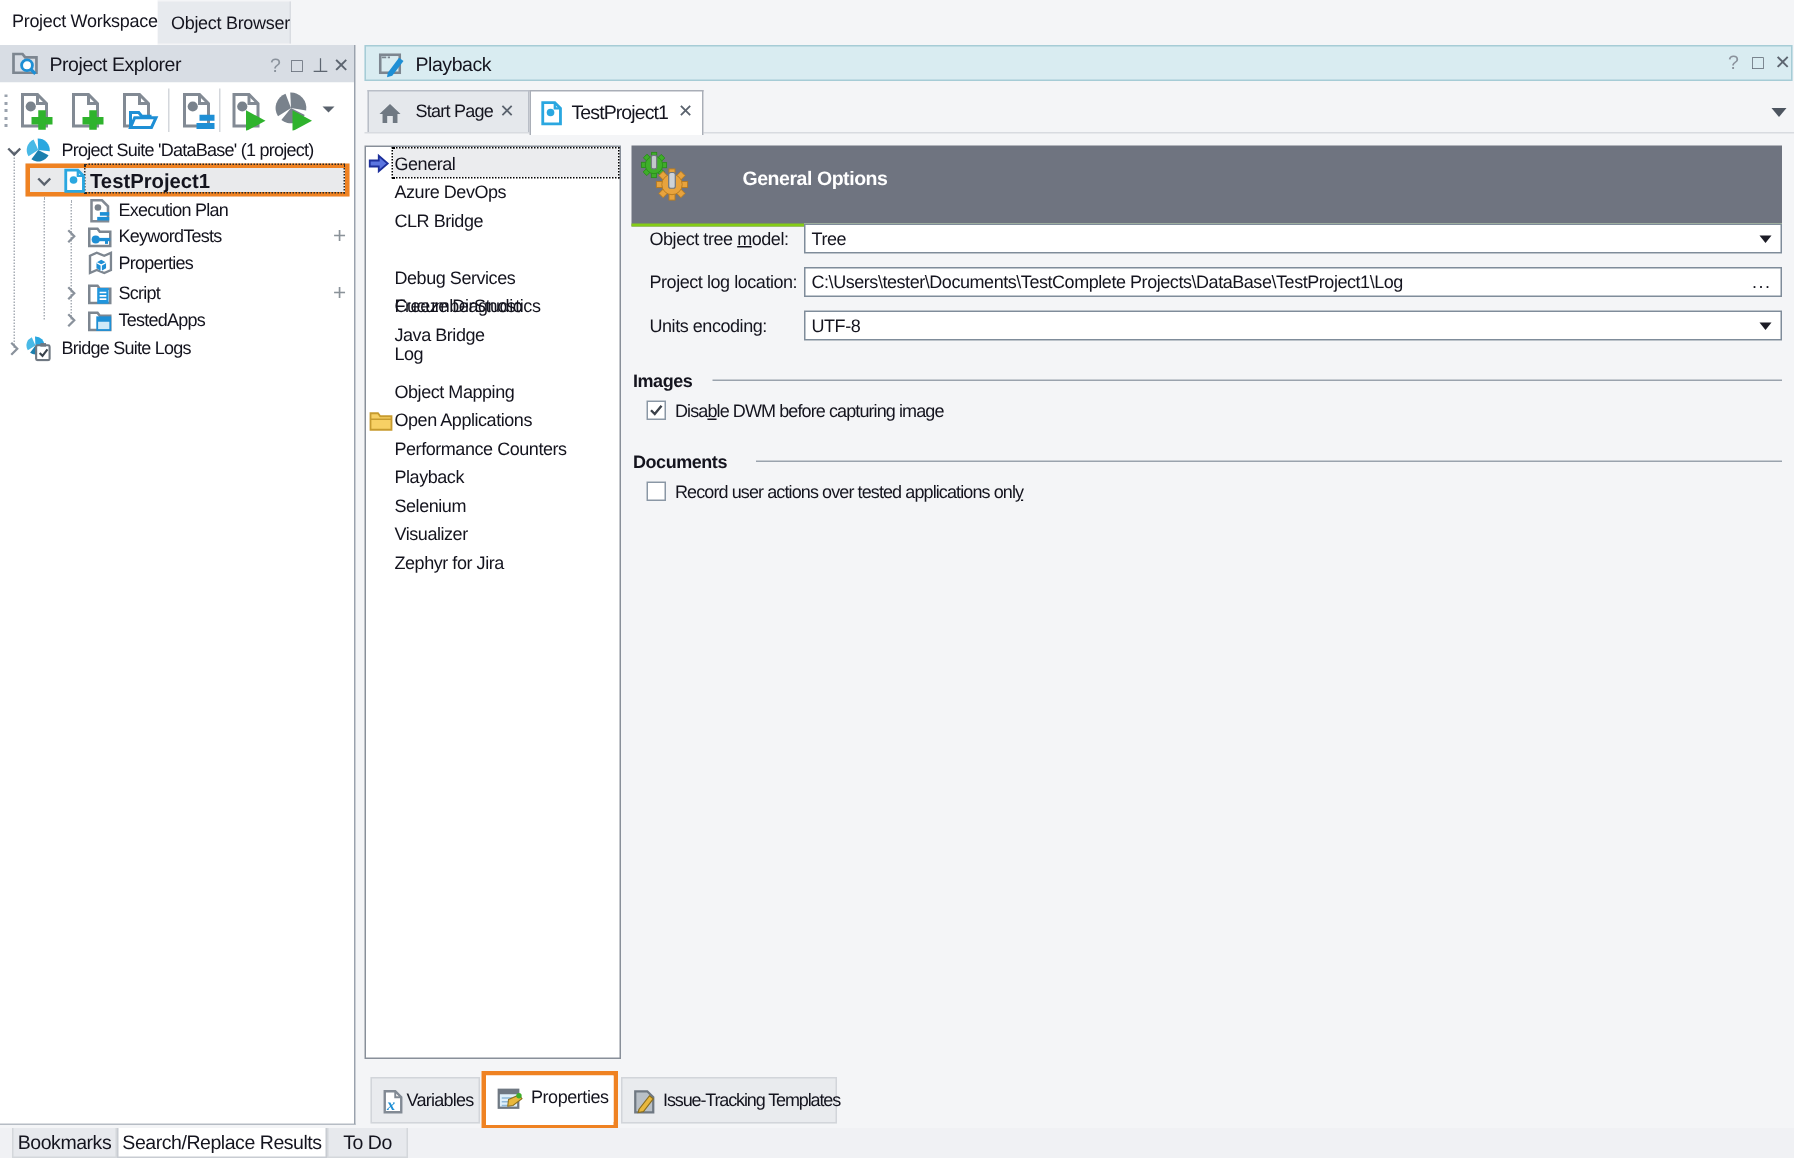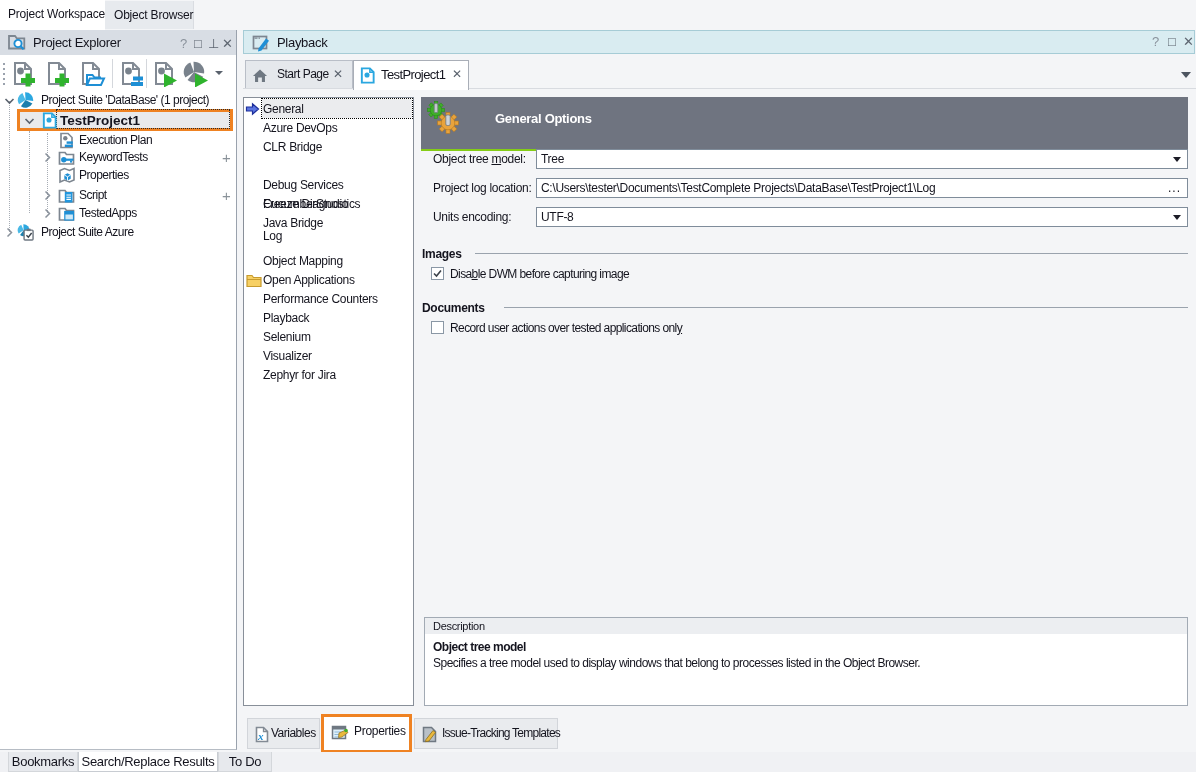--- a/index.html
+++ b/index.html
@@ -208,21 +208,21 @@
       <svg class="tico" style="left:17px;" width="17" height="17" viewBox="0 0 18 18">
         <g transform="scale(0.78)">
           <path d="M9 8.5 L8.6 0.35 A8.2 8.2 0 0 1 17.1 9.4 Z" fill="#2aa7e0"></path>
           <path d="M9 8.5 L8.6 0.35 A8.2 8.2 0 0 1 17.1 9.4 Z" fill="#1b7fae" transform="rotate(120 9 8.5)"></path>
           <path d="M9 8.5 L8.6 0.35 A8.2 8.2 0 0 1 17.1 9.4 Z" fill="#49b9e6" transform="rotate(240 9 8.5)"></path>
         </g>
         <rect x="7.5" y="6.5" width="9.5" height="10.5" rx="1" fill="#fff" stroke="#6f7882" stroke-width="1.5"></rect>
         <rect x="10.5" y="5" width="4" height="2.5" fill="#6f7882"></rect>
         <path d="M10 12 l2 2 3.5-4.5" stroke="#3a424c" stroke-width="1.5" fill="none"></path>
       </svg>
-      <span class="abs" style="left:41px;">Project Suite Azure</span>
+      <span class="abs" style="left:41px;">Bridge Suite Logs</span>
     </div>
   </div>
 </div>
 
 <div class="abs" id="ws">
   <div class="abs" id="ws-header">
     <svg class="abs" style="left:8px;top:3px;" width="19" height="18" viewBox="0 0 19 18">
       <rect x="1.5" y="2.5" width="13" height="12" fill="none" stroke="#7d8690" stroke-width="1.7"></rect>
       <path d="M2.5 4.2 h3 M6.5 4.2 h1.5" stroke="#7d8690" stroke-width="1.2"></path>
       <path d="M6.5 14.5 L14 4.5 l3 2.2 L9.5 16.5 l-3.5 1 z" fill="#1e8fd5"></path>
@@ -322,25 +322,20 @@
       <svg width="11" height="11" viewBox="0 0 11 11" style="margin:0 0 0 0;">
           <path d="M2 5.5 L4.5 8 9 2.5" stroke="#3c424a" stroke-width="1.6" fill="none"></path>
         </svg>
     </div>
     <div class="cblabel" style="left:207px;top:237px;">Disa<u>b</u>le DWM before capturing image</div>
     <div class="sect" style="top:271px;">Documents</div>
     <div class="srule" style="left:261px;top:277px;width:684px;"></div>
     <div class="cb" style="left:188px;top:291px;"></div>
     <div class="cblabel" style="left:207px;top:291px;">Record user actions over tested applications onl<u>y</u></div>
   </div>
-  <div class="abs" id="descbox">
-    <div id="deschdr">Description</div>
-    <div class="abs" style="left:8px;top:22px;font-weight:bold;letter-spacing:-0.5px;">Object tree model</div>
-    <div class="abs" style="left:8px;top:38px;letter-spacing:-0.5px;">Specifies a tree model used to display windows that belong to processes listed in the Object Browser.</div>
-  </div>
   <div class="abs" id="wsbtabs">
     <div class="btab" style="left:4px;width:73px;">
       <svg class="abs" style="left:6px;top:7px;" width="17" height="17" viewBox="0 0 17 17">
         <path d="M2.5 1.5 h7 l4 4 v10 h-11 z" fill="#fff" stroke="#828a94" stroke-width="1.6"></path>
         <path d="M9.5 1.5 v4 h4" fill="none" stroke="#828a94" stroke-width="1.3"></path>
         <text x="4" y="14" font-size="11" font-style="italic" font-weight="bold" fill="#1e8fd5" font-family="Liberation Serif">x</text>
       </svg>
       <span class="abs" style="left:23px;letter-spacing:-0.5px;">Variables</span>
     </div>
     <div class="abs" style="left:78px;top:684px;width:91px;height:39px;border:3px solid #ef8222;background:#fff;"></div>

